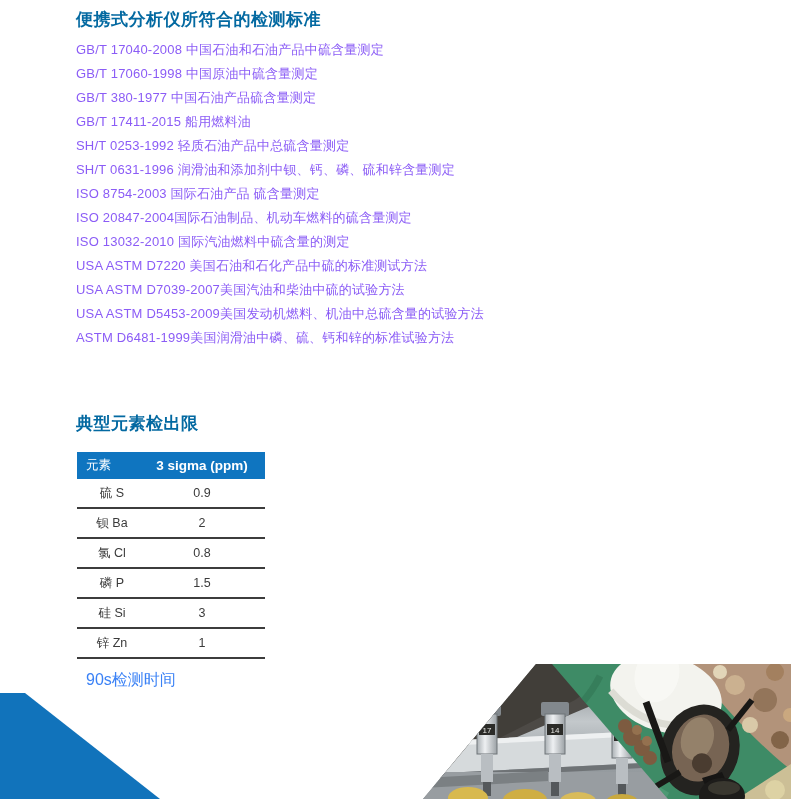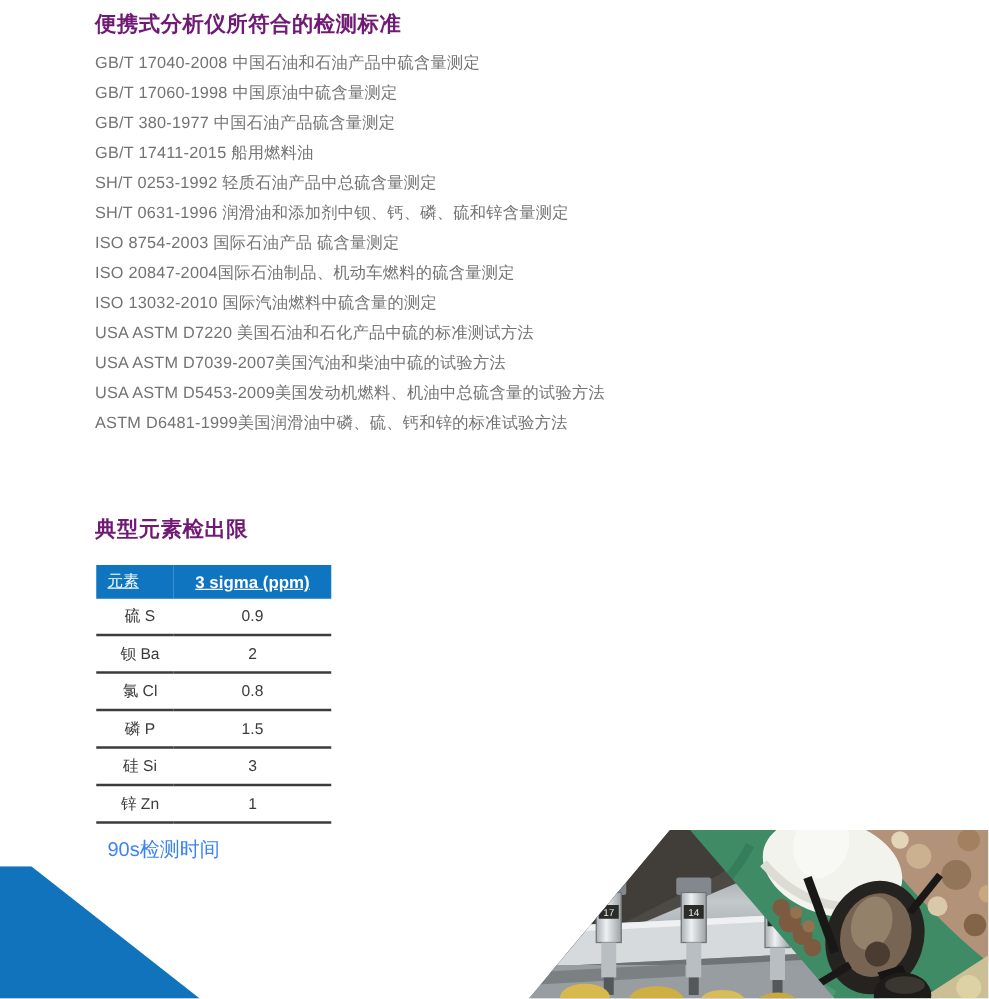--- a/index.html
+++ b/index.html
@@ -5,42 +5,42 @@
   html,body{margin:0;padding:0;}
   body{
     width:791px;height:799px;background:#ffffff;overflow:hidden;
     font-family:"Liberation Sans","DejaVu Sans",sans-serif;
     -webkit-font-smoothing:antialiased;
   }
   .page{position:relative;width:791px;height:799px;background:#fff;overflow:hidden;}
 
   .section-title{
     position:absolute;left:76px;margin:0;
-    font-size:17px;font-weight:bold;color:#701a75;letter-spacing:.5px;
+    font-size:17px;font-weight:bold;color:#0369a1;letter-spacing:.5px;
   }
   #standards-title{top:8px;}
   #limits-title{top:412px;}
 
   .std-list{
     position:absolute;left:76px;top:38px;margin:0;padding:0;list-style:none;
   }
   .std-list li{
     height:24px;display:flex;align-items:center;
-    font-size:13px;color:#737373;letter-spacing:.2px;white-space:nowrap;
+    font-size:13px;color:#8b5cf6;letter-spacing:.2px;white-space:nowrap;
   }
 
   table.limits{
     position:absolute;left:77px;top:452px;width:188px;
     border-collapse:collapse;table-layout:fixed;
   }
   table.limits col.c1{width:62px;}
   table.limits col.c2{width:126px;}
   table.limits thead th{
     background:#0f75c0;color:#ffffff;height:25px;
-    font-size:12.5px;vertical-align:middle;text-decoration:underline;
+    font-size:12.5px;vertical-align:middle;
   }
   table.limits thead th.h1{text-align:left;padding-left:9px;font-weight:400;}
   table.limits thead th.h2{text-align:center;font-weight:700;font-size:13.5px;}
   table.limits tbody td{
     height:26px;border-bottom:2px solid #3c3c3c;
     font-size:12.5px;color:#3b3b3b;vertical-align:middle;
   }
   table.limits tbody td.e{text-align:center;padding-left:9px;}
   table.limits tbody td.v{text-align:center;}
 

